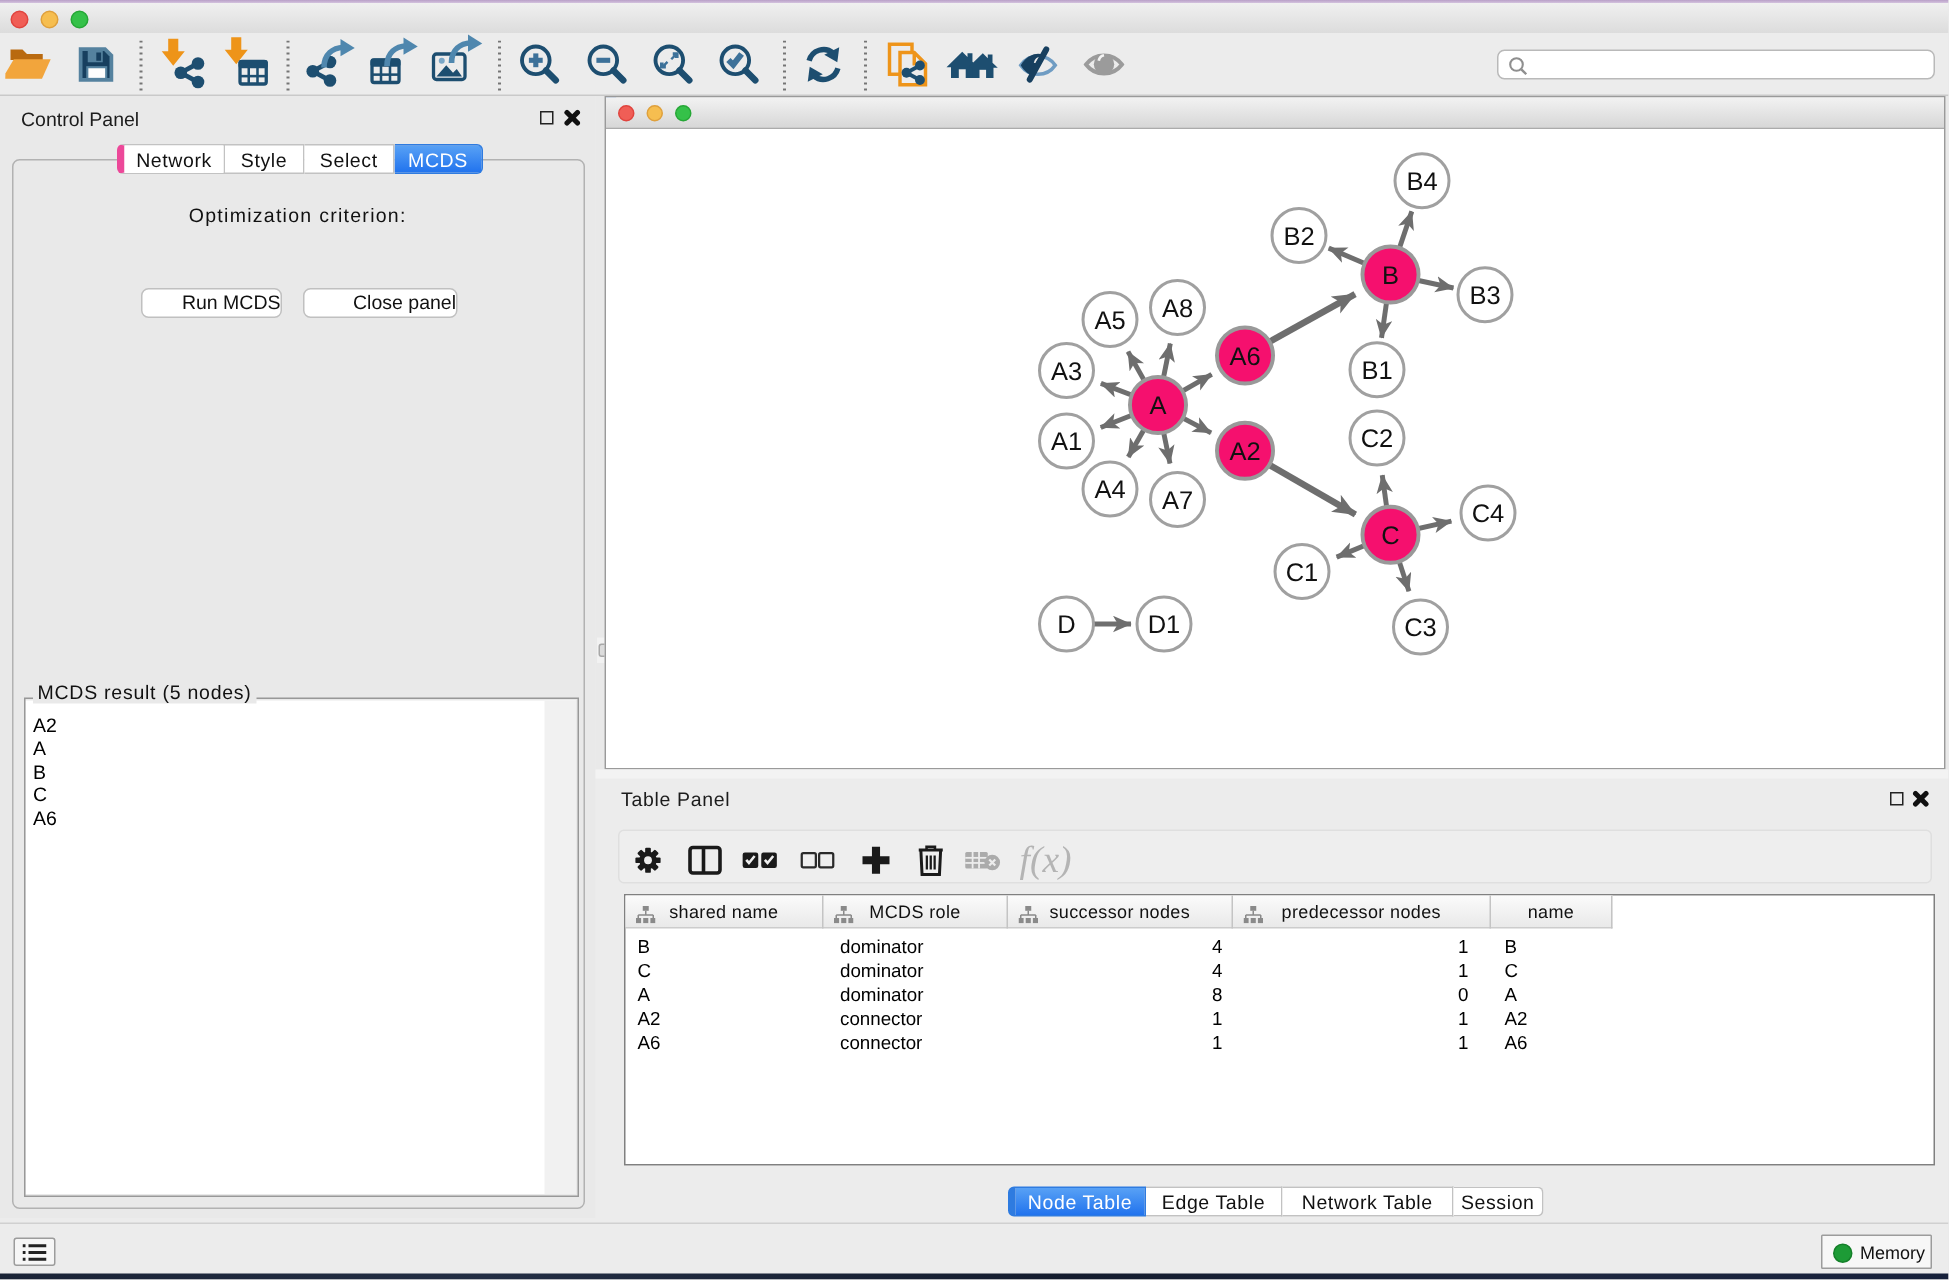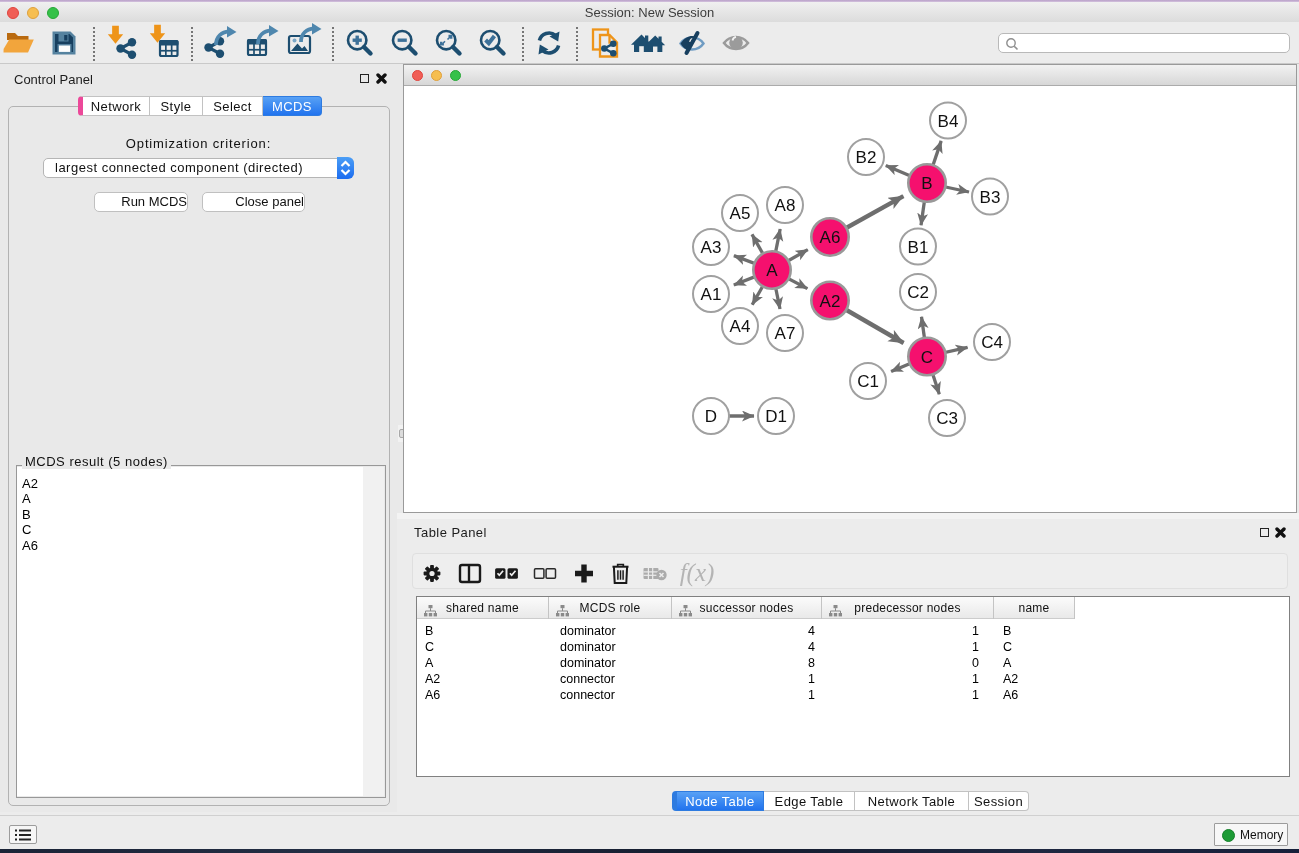--- a/index.html
+++ b/index.html
@@ -90,21 +90,20 @@
   #bottomdark { left:0; top:849px; width:1299px; height:4px;
     background:linear-gradient(90deg,#1a2336,#232e44 25%,#141c2e 55%,#1e2740 80%,#16203a); }
 </style>
 </head>
 <body>
   <div id="topline" class="abs"></div>
   <div id="titlebar" class="abs">
     <div class="abs light r"></div>
     <div class="abs light y"></div>
     <div class="abs light g"></div>
-    <div class="abs title">Session: New Session</div>
   </div>
   <div id="toolbar" class="abs">
     <svg style="position:absolute; left:0; top:0;" width="998" height="42" viewBox="0 0 998 42">
       <g transform="translate(20,21)">
         <path d="M-13,-10 L-5,-10 L-2,-7 L8.5,-7 L8.5,-3 L-13,-3 Z" fill="#b96a10"></path>
         <path d="M-13,9.5 L-16.5,9.5 L-16.4,6 L-10.8,-3.5 L13.8,-3.5 L8,9.5 Z" fill="#f2a53c"></path>
       </g>
       <g transform="translate(64,21)">
         <path d="M-11.5,-11.5 L6.5,-11.5 L11.5,-6.5 L11.5,11.5 L-11.5,11.5 Z" fill="#55829f"></path>
         <path d="M-9,-9 L5.4,-9 L9,-5.4 L9,9 L-9,9 Z" fill="#173f5f"></path>
@@ -251,28 +250,20 @@
       <line x1="9" y1="2" x2="2" y2="9" stroke="#111" stroke-width="3.4" stroke-linecap="round"></line>
     </svg>
     <div id="cpbox" class="abs"></div>
     <div id="cptabs" class="abs tabrow">
       <div class="tab first" style="width:72px;">Network</div>
       <div class="tab" style="width:53px;">Style</div>
       <div class="tab" style="width:60px;">Select</div>
       <div class="tab sel last" style="width:59px;">MCDS</div>
     </div>
     <div id="optlabel" class="abs">Optimization criterion:</div>
-    <div id="dropdown" class="abs">largest connected component (directed)
-      <div class="spin">
-        <svg style="position:absolute; left:0; top:0;" width="17" height="22" viewBox="0 0 17 22">
-          <path d="M4.5,9 L8.5,5 L12.5,9" fill="none" stroke="#fff" stroke-width="2.2"></path>
-          <path d="M4.5,13 L8.5,17 L12.5,13" fill="none" stroke="#fff" stroke-width="2.2"></path>
-        </svg>
-      </div>
-    </div>
     <div id="runbtn" class="abs btn">Run MCDS</div>
     <div id="closebtn" class="abs btn">Close panel</div>
     <div id="resultwhite" class="abs"></div>
     <div id="resultsb" class="abs"></div>
     <div id="resultgroup" class="abs"></div>
     <div id="resultlabel" class="abs">MCDS result (5 nodes)</div>
     <div class="abs ritem" style="top:412px;">A2</div>
     <div class="abs ritem" style="top:427px;">A</div>
     <div class="abs ritem" style="top:443px;">B</div>
     <div class="abs ritem" style="top:458px;">C</div>

